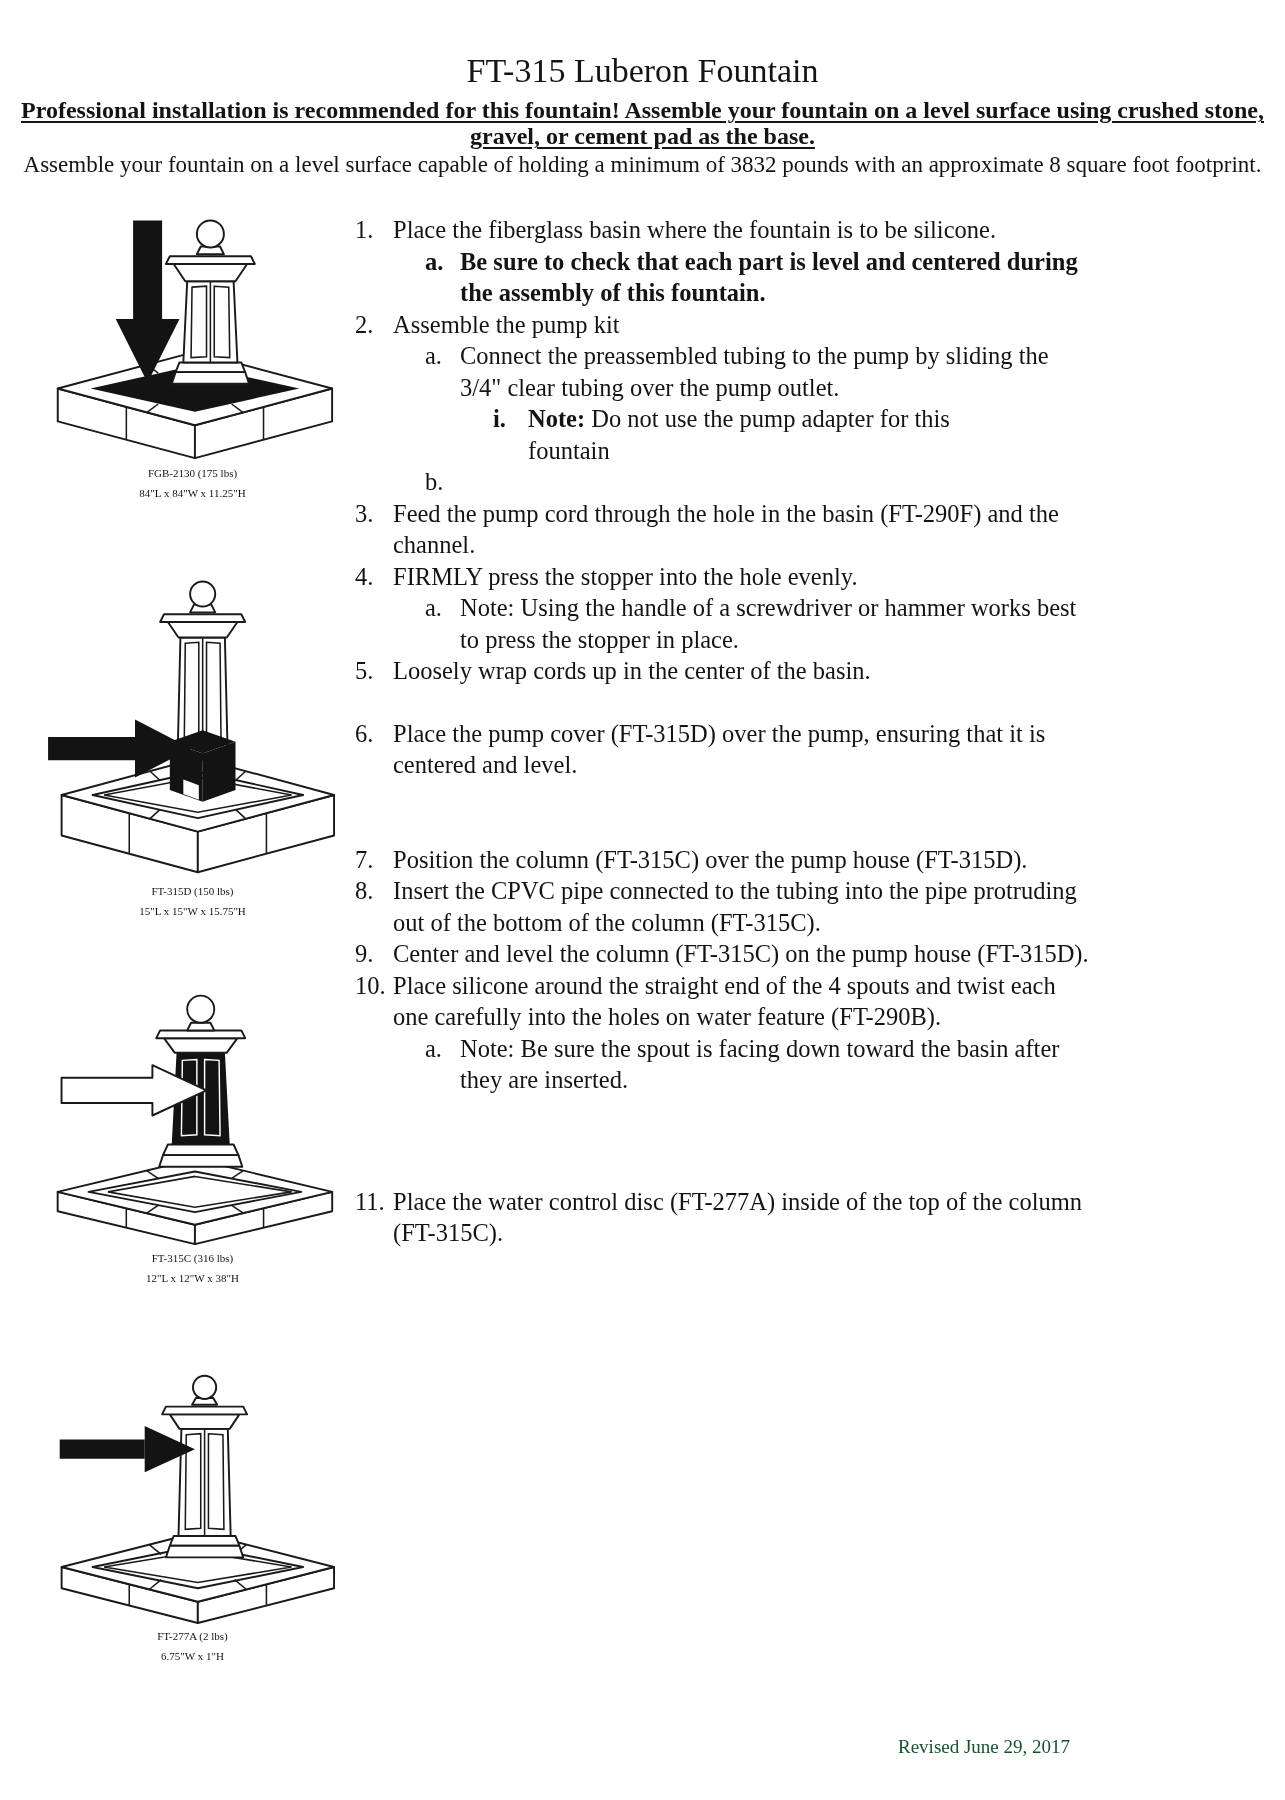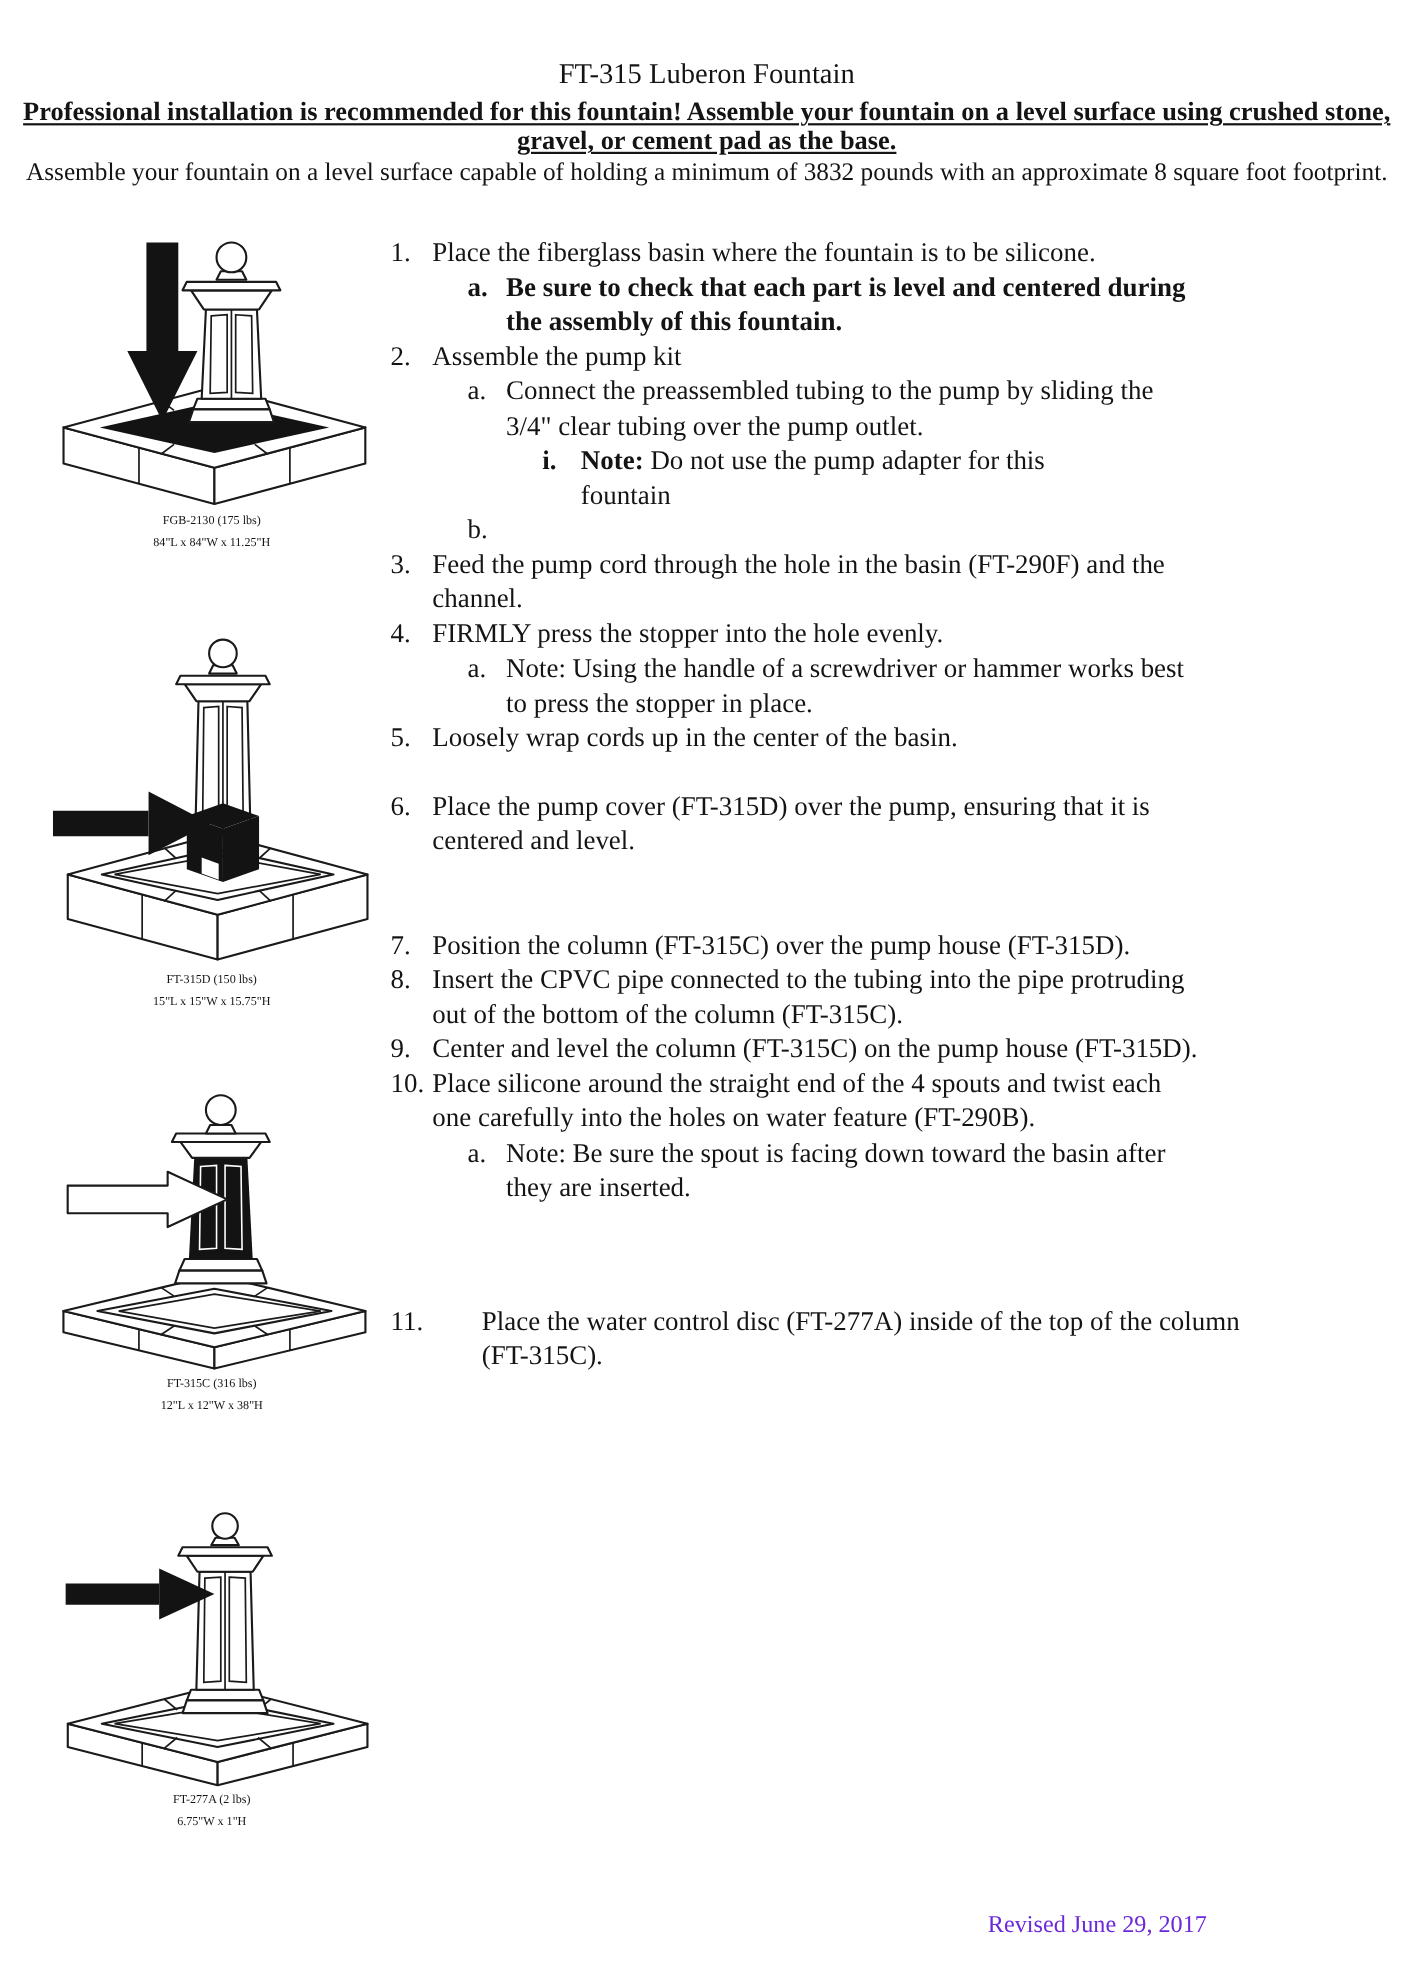--- a/index.html
+++ b/index.html
@@ -1,20 +1,20 @@
 <!DOCTYPE html>
 <html><head>
 <meta charset="utf-8">
 <style>
   html,body{margin:0;padding:0;background:#fff;}
   .page{position:relative;width:1285px;height:1800px;overflow:hidden;background:#fff;
         color:#141414;font-family:"Liberation Serif","DejaVu Serif",serif;}
   
   .hdr{position:absolute;left:0;top:0;width:100%;text-align:center;}
-  .hdr-title{font-size:26px;font-weight:normal;margin:0;padding-top:52px;}
+  .hdr-title{font-size:34px;font-weight:normal;margin:0;padding-top:52px;}
   .warning{font-weight:bold;font-size:24px;line-height:26px;margin-top:7px;}
   .warning .uline{text-decoration:underline;text-decoration-thickness:2px;text-underline-offset:3px;}
   .subnote{font-size:23px;line-height:25px;margin-top:3px;}
   
   .figures{position:absolute;left:40px;top:0;width:305px;height:1800px;}
   .figure{position:absolute;left:0;width:100%;text-align:center;}
   .figure svg{display:block;margin:0 auto;}
   .figcaption{font-size:11px;line-height:20px;margin-top:2px;}
   .ln{stroke:#1a1a1a;stroke-width:2;fill:#fff;stroke-linejoin:round;stroke-linecap:round;}
   .tick{stroke:#1a1a1a;stroke-width:1.6;fill:none;}
@@ -29,23 +29,23 @@
   .step.l2{margin-left:70px;}
   .step.l2 .m{flex:0 0 35px;}
   .step.l2 .txt{max-width:620px;}
   .step.l3{margin-left:138px;}
   .step.l3 .m{flex:0 0 35px;}
   .step.l3 .txt{max-width:490px;}
   .step.bold{font-weight:bold;}
   .bold-inline{font-weight:bold;}
   .gap-a{margin-top:31px;}
   .gap-b{margin-top:63px;}
-  .gap-c{margin-top:90px;gap:45px;}
-  
-  .footer{position:absolute;left:898px;top:1736px;font-size:22px;color:#6d28d9;}
+  .gap-c{margin-top:90px;}
+  
+  .footer{position:absolute;left:898px;top:1736px;font-size:19px;color:#14532d;}
 </style>
 </head>
 <body>
 
 <div class="page">
 
   <div class="hdr">
     <h1 class="hdr-title">FT-315 Luberon Fountain</h1>
     <div class="warning">
       <span class="uline">Professional installation is recommended for this fountain! Assemble your fountain on a level surface using crushed stone,</span><br>

